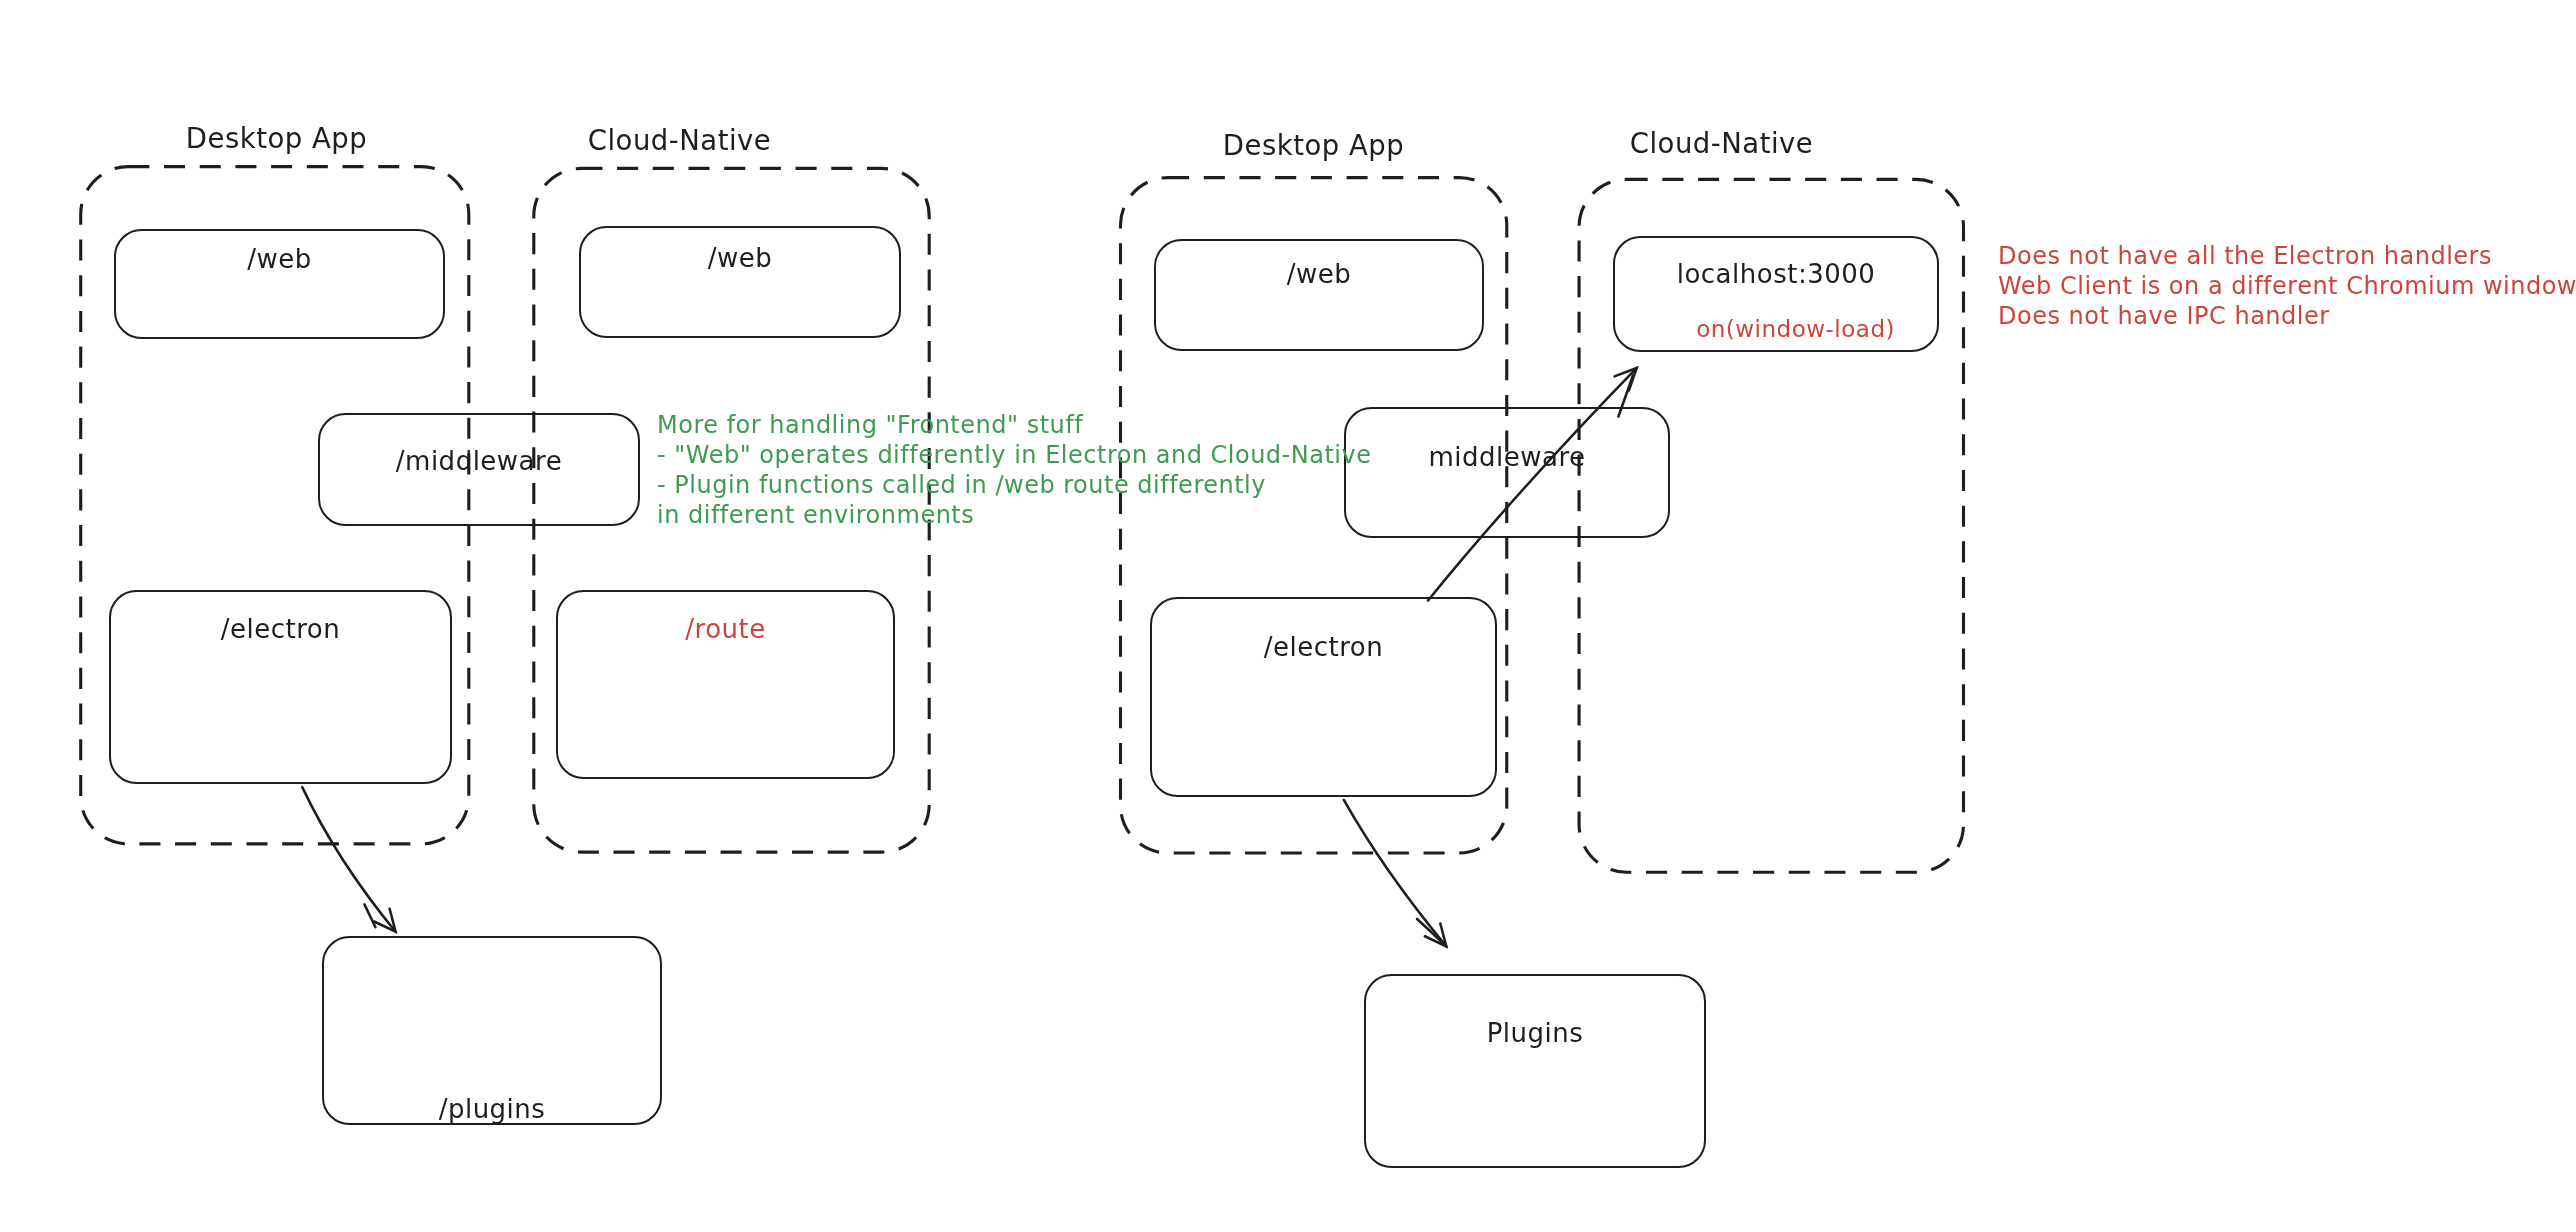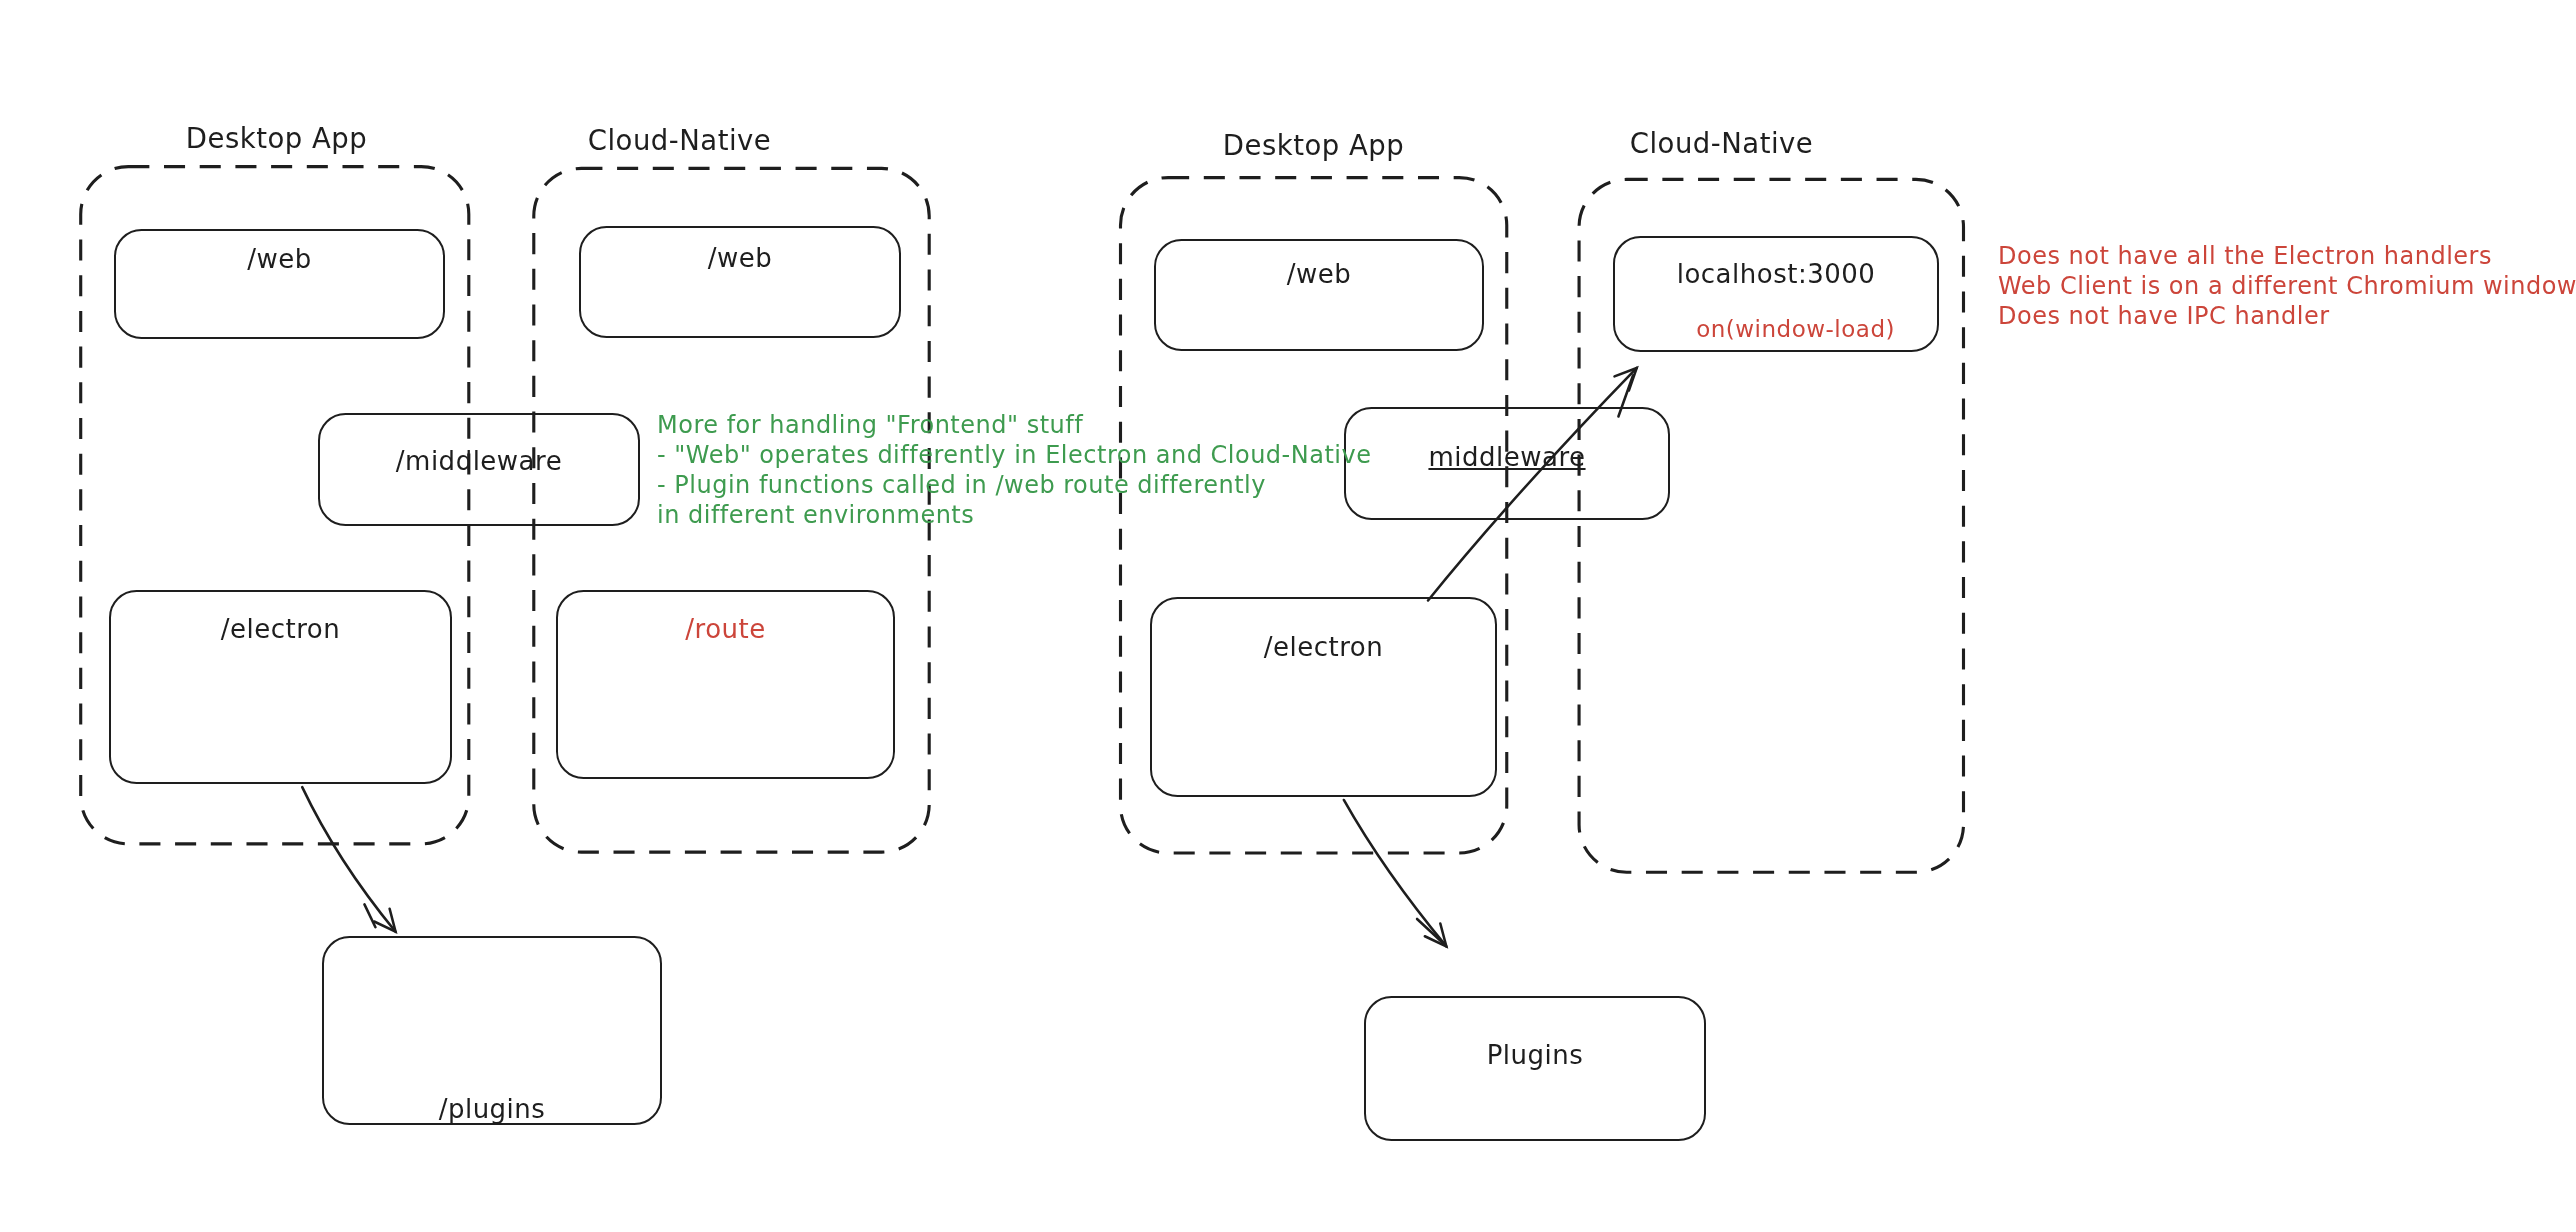--- a/index.html
+++ b/index.html
@@ -93,27 +93,27 @@
     <span class="box-label">/plugins</span>
   </div>
 
   <div class="box" style="left:1154px;top:239px;width:330px;height:112px;padding-top:20px;">
     <span class="box-label">/web</span>
   </div>
   <div class="box" style="left:1613px;top:236px;width:326px;height:116px;padding-top:23px;gap:28px;">
     <span class="box-label">localhost:3000</span>
     <span class="sub-label red-text" style="padding-right:42px;">on(window-load)</span>
   </div>
-  <div class="box" style="left:1344px;top:407px;width:326px;height:113px;padding-top:35px;text-decoration:underline;">
+  <div class="box" style="left:1344px;top:407px;width:326px;height:131px;padding-top:35px;">
     <span class="box-label">middleware</span>
   </div>
   <div class="box" style="left:1150px;top:597px;width:347px;height:200px;padding-top:35px;">
     <span class="box-label">/electron</span>
   </div>
-  <div class="box" style="left:1364px;top:996px;width:342px;height:145px;padding-top:44px;">
+  <div class="box" style="left:1364px;top:974px;width:342px;height:194px;padding-top:44px;">
     <span class="box-label">Plugins</span>
   </div>
 
   <div class="note green-text" style="left:657px;top:410px;">
     <div>More for handling "Frontend" stuff</div>
     <div>- "Web" operates differently in Electron and Cloud-Native</div>
     <div>- Plugin functions called in /web route differently</div>
     <div>in different environments</div>
   </div>
 

